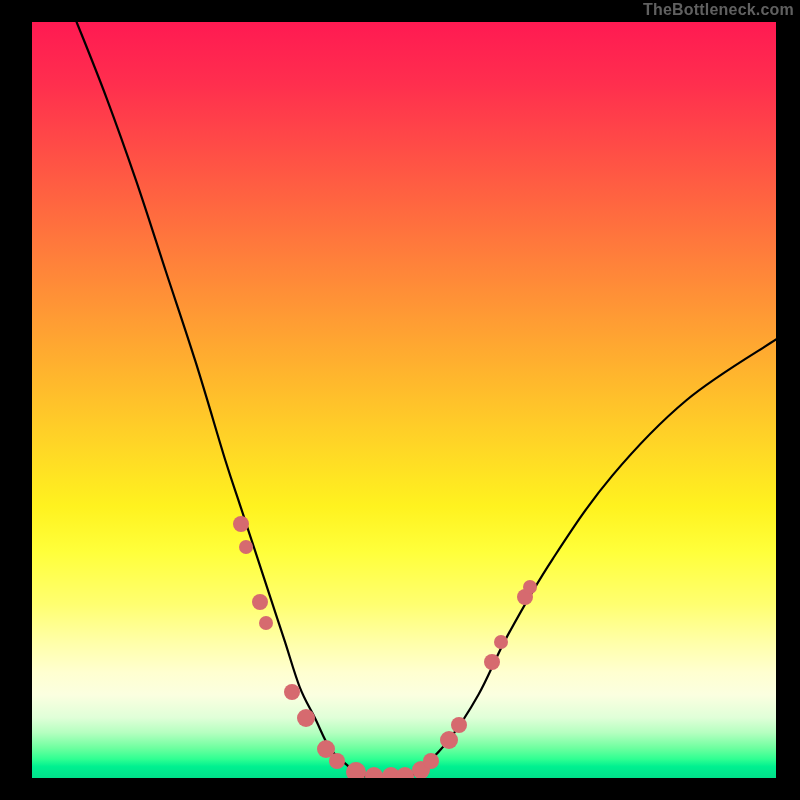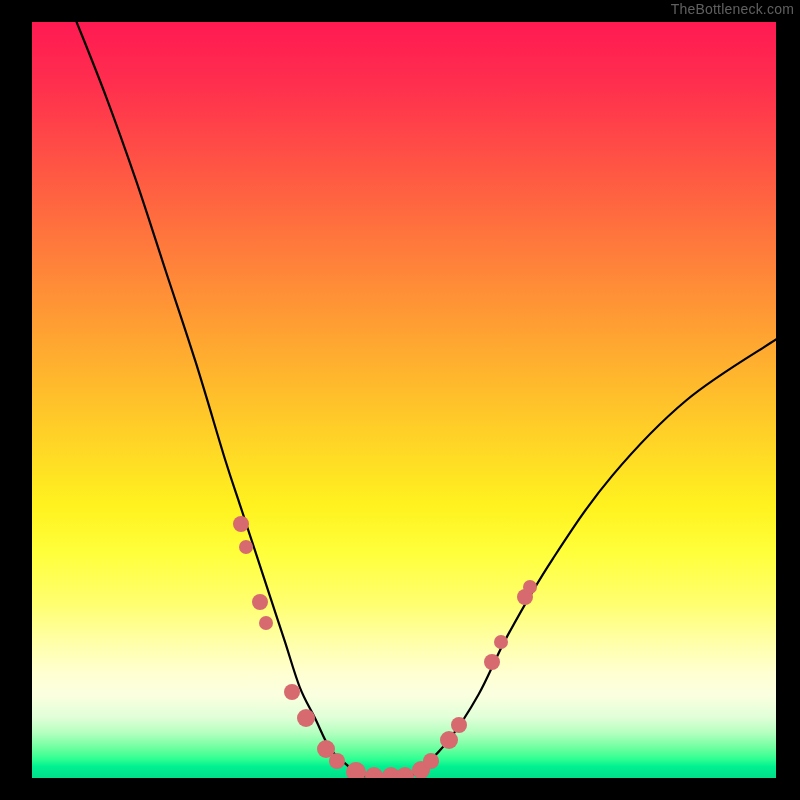--- a/index.html
+++ b/index.html
@@ -54,23 +54,23 @@
       #2fff92 97.5%,
       #00f090 98.5%,
       #00e08a 100%
     );
   }
   .watermark {
     position: absolute;
     top: 1px;
     right: 6px;
     color: #606060;
-    font-size: 14px;
+    font-size: 16px;
     letter-spacing: 0.2px;
-    font-weight: 400;
+    font-weight: 700;
     user-select: none;
   }
   svg.curve {
     position: absolute;
     left: 0;
     top: 0;
     width: 744px;
     height: 756px;
   }
   .dots {

